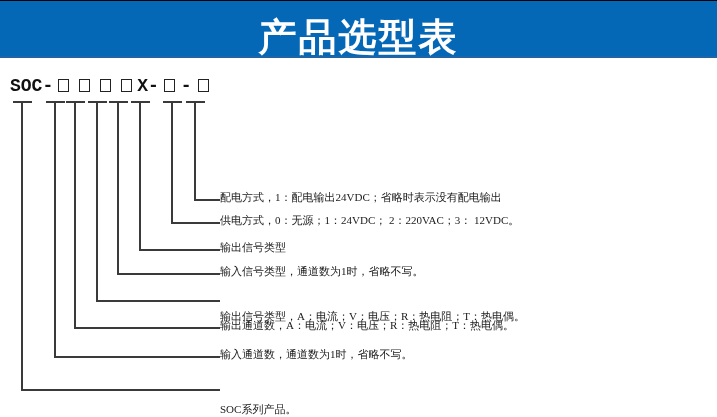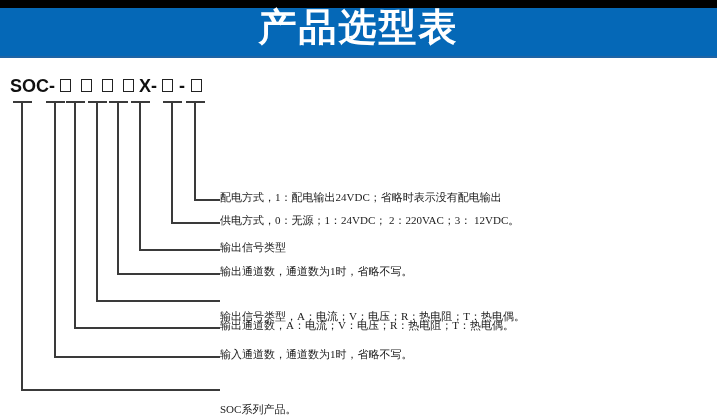--- a/index.html
+++ b/index.html
@@ -17,45 +17,45 @@
   }
 
   
   #banner {
     position: absolute;
     left: 0;
     top: 0;
     width: 717px;
     height: 58px;
     background: #0568b7;
-    border-top: 8px solid #000000;
+    border-top: 1px solid #000000;
     border-bottom: 2px solid #1f64a5;
     display: flex;
-    align-items: flex-start;
+    align-items: flex-end;
     justify-content: center;
   }
   #banner-title {
     color: #ffffff;
     font-family: "Liberation Sans", "DejaVu Sans", sans-serif;
     font-size: 38px;
     font-weight: bold;
     letter-spacing: 2px;
     line-height: 1;
     white-space: nowrap;
   }
 
   
   #code-row {
     position: absolute;
     left: 10px;
     top: 74px;
     height: 24px;
     display: flex;
     align-items: center;
-    font-family: Liberation Sans, sans-serif;
+    font-family: Liberation Mono, monospace;
     font-size: 18px;
     font-weight: bold;
     color: #111111;
     white-space: nowrap;
   }
   .code-seg { display: inline-block; }
   .code-box {
     display: inline-block;
     width: 11px;
     height: 13px;
@@ -136,21 +136,21 @@
     <path d="M22,102 L22,390 L220,390"></path>
   </g>
 </svg>
 
 <div class="desc-line" style="top:192px">配电方式，1：配电输出24VDC；省略时表示没有配电输出</div>
 
 <div class="desc-line" style="top:215px">供电方式，0：无源；1：24VDC； 2：220VAC；3： 12VDC。</div>
 
 <div class="desc-line" style="top:242px">输出信号类型</div>
 
-<div class="desc-line" style="top:266px">输出通道数，通道数为1时，省略不写。</div>
+<div class="desc-line" style="top:266px">输入信号类型，通道数为1时，省略不写。</div>
 
 <div class="desc-line" style="top:311px">输出信号类型，A：电流；V：电压；R：热电阻；T：热电偶。</div>
 
 <div class="desc-line" style="top:320px">输出通道数，A：电流；V：电压；R：热电阻；T：热电偶。</div>
 
 <div class="desc-line" style="top:349px">输入通道数，通道数为1时，省略不写。</div>
 
 <div class="desc-line" style="top:404px">SOC系列产品。</div>
 
 </body></html>

